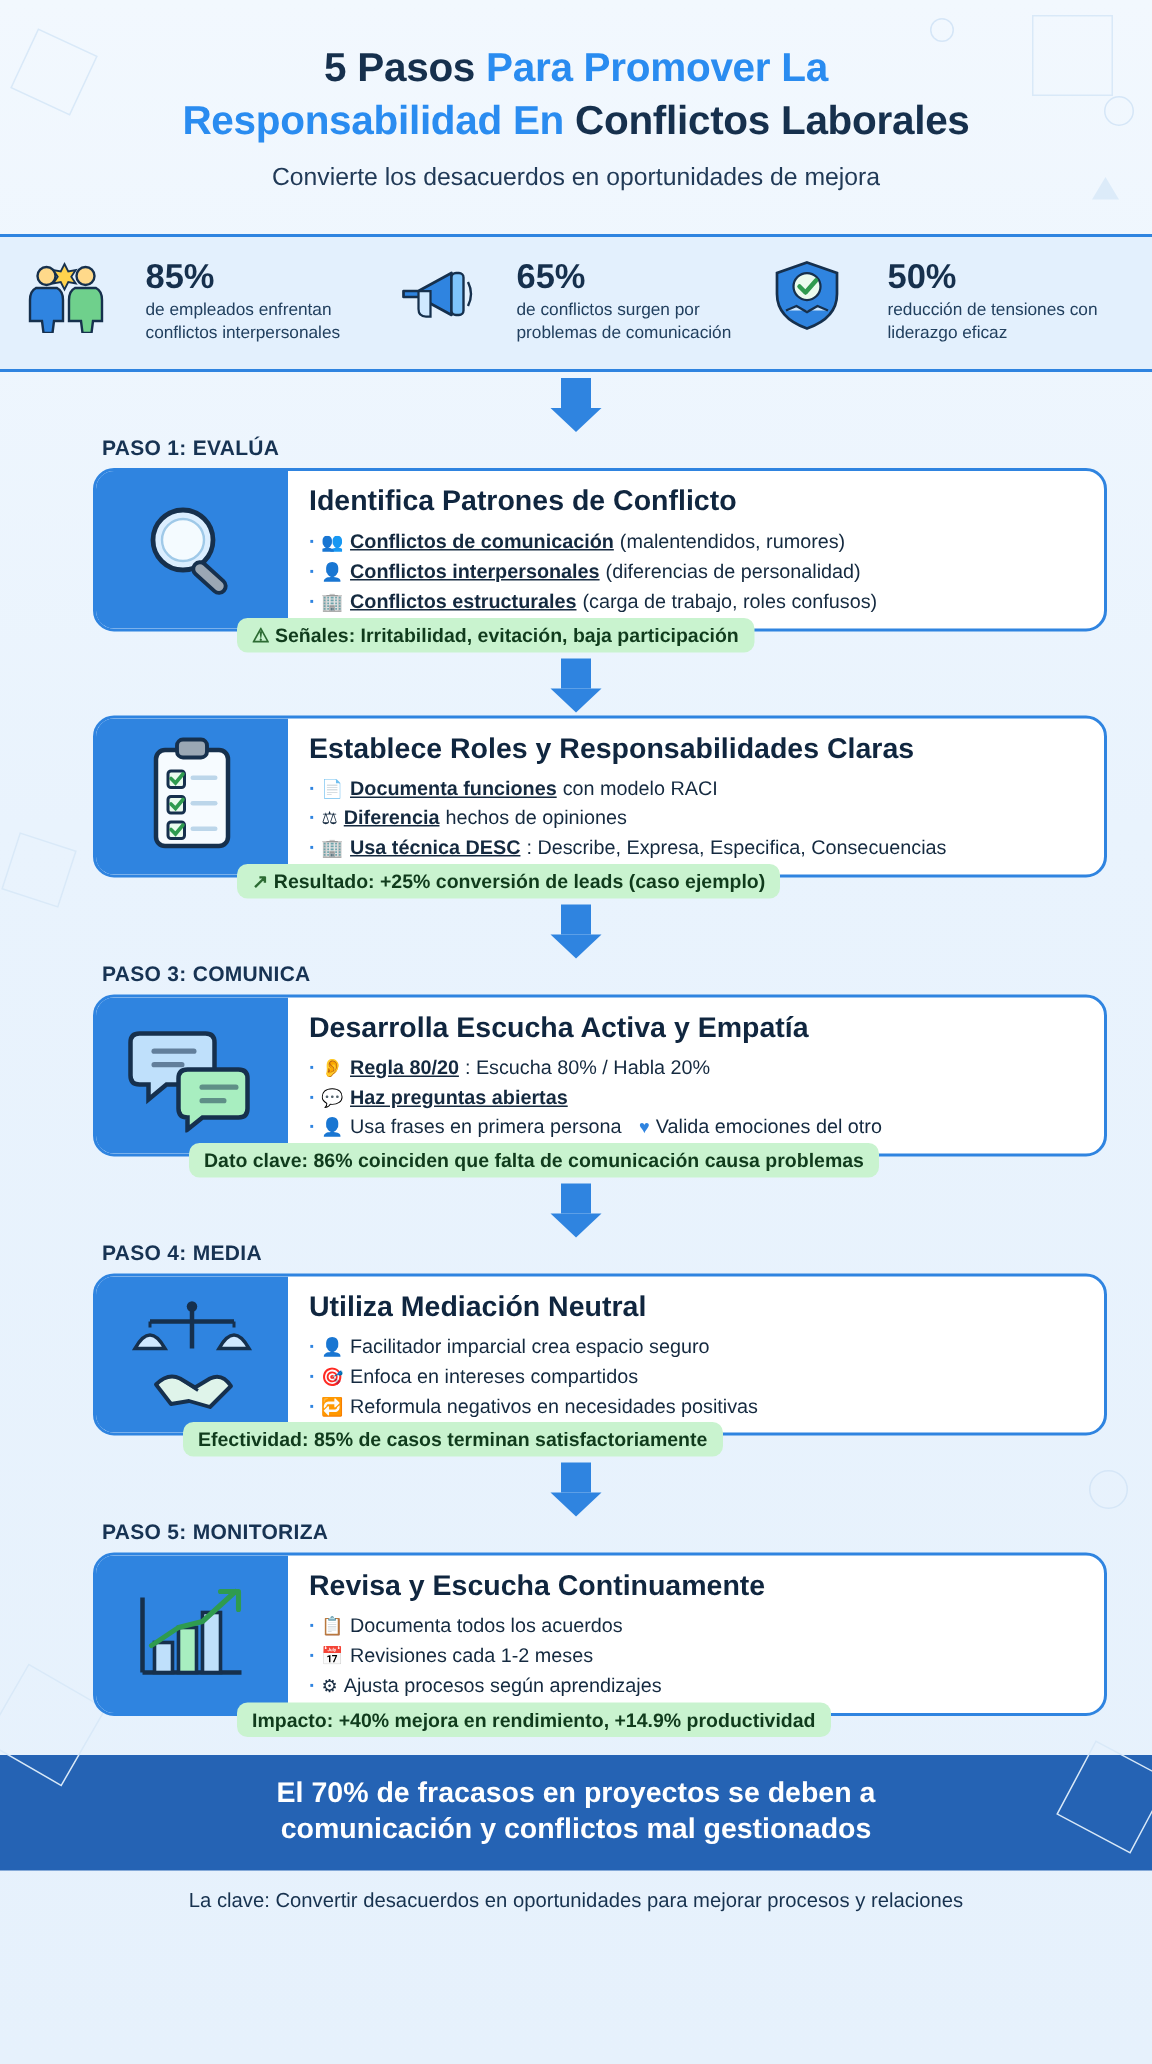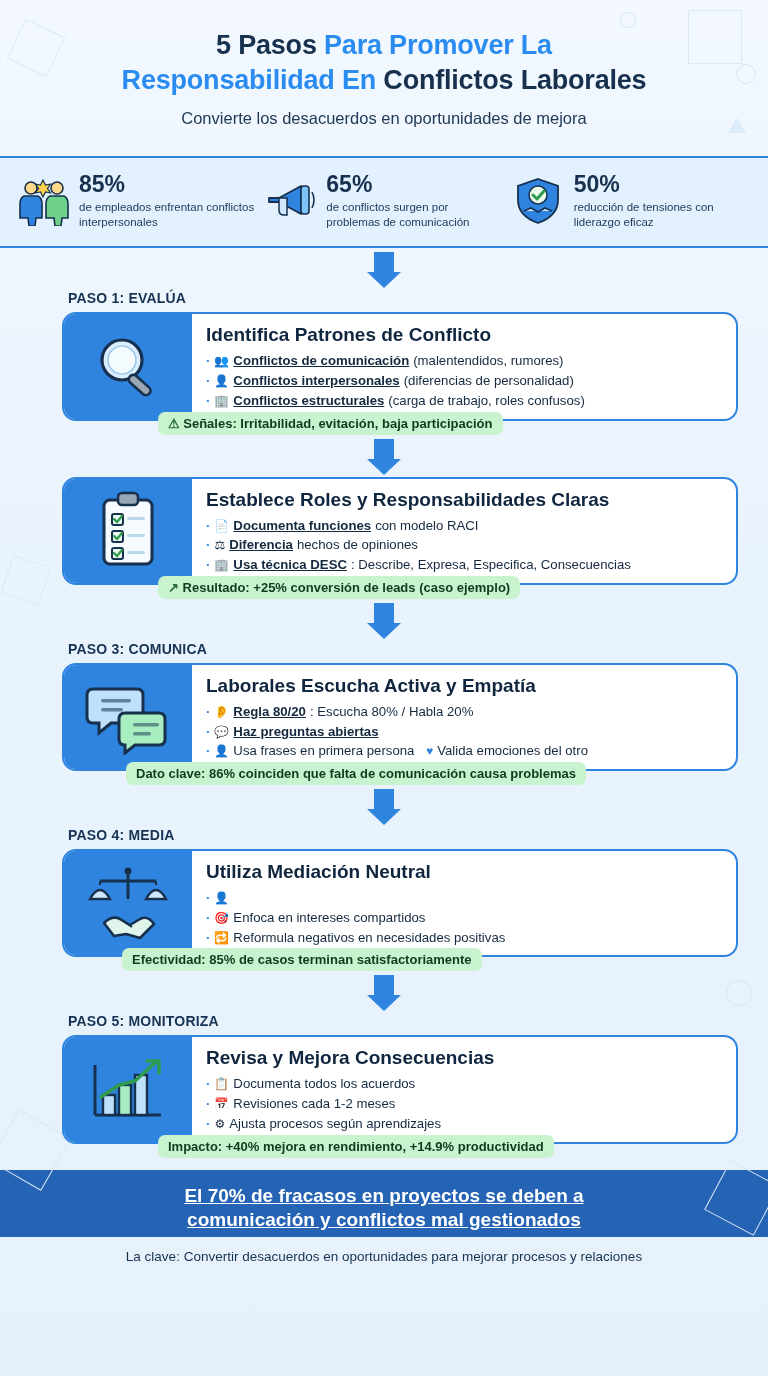--- a/index.html
+++ b/index.html
@@ -47,21 +47,21 @@
   
   .stats {
     margin-top: 14px;
     background: #e3f0fd;
     border-top: 2px solid #2f84e0;
     border-bottom: 2px solid #2f84e0;
     display: flex;
     padding: 14px 16px 16px;
     gap: 6px;
   }
-  .stat { flex: 1; display: flex; gap: 9px; align-items: center; }
+  .stat { flex: 1; display: flex; gap: 27px; align-items: flex-start; }
   .stat .ico { width: 54px; height: 50px; flex: 0 0 54px; position: relative; }
   .stat .txt { padding-top: 1px; }
   .stat .pct { font-size: 23px; font-weight: bold; color: #16304d; line-height: 1; }
   .stat .desc { margin-top: 4px; font-size: 11.5px; color: #22405f; line-height: 1.32; }
 
   
   .arrow { display: flex; justify-content: center; margin: 4px 0 2px; }
   .arrow .shaft { width: 20px; background: #2f84e0; height: 20px; }
   .arrow-wrap { display: flex; flex-direction: column; align-items: center; }
   .arrow-head {
@@ -130,25 +130,24 @@
     display: inline-block;
   }
   .note .warn { color: #2c6b33; }
 
   
   .footer-band {
     margin-top: 12px;
     background: #2563b4;
     color: #fff;
     text-align: center;
-    padding: 14px 20px 4px;
+    padding: 14px 20px 14px;
     font-size: 19px;
     font-weight: bold;
     line-height: 1.3;
-    text-decoration: underline;
   }
   .footer-note {
     text-align: center;
     font-size: 13.5px;
     color: #17324f;
     padding: 12px 10px 14px;
   }
 
   
   svg { display: block; }
@@ -335,21 +334,21 @@
         <svg width="86" height="76" viewBox="0 0 86 76">
           <path d="M8 10 h44 q6 0 6 6 v22 q0 6 -6 6 h-26 l-12 10 v-10 h-6 q-6 0 -6 -6 v-22 q0 -6 6 -6z" fill="#bfe0fb" stroke="#16304d" stroke-width="3"></path>
           <rect x="16" y="20" width="30" height="3.5" rx="1.75" fill="#16304d" opacity=".55"></rect>
           <rect x="16" y="29" width="22" height="3.5" rx="1.75" fill="#16304d" opacity=".55"></rect>
           <path d="M40 34 h34 q6 0 6 6 v20 q0 6 -6 6 h-24 l-10 8 v-8 h-0 q-6 0 -6 -6 v-20 q0 -6 6 -6z" fill="#a8eec0" stroke="#16304d" stroke-width="3"></path>
           <rect x="48" y="44" width="26" height="3.5" rx="1.75" fill="#16304d" opacity=".5"></rect>
           <rect x="48" y="53" width="18" height="3.5" rx="1.75" fill="#16304d" opacity=".5"></rect>
         </svg>
       </div>
       <div class="body">
-        <h3>Laborales Escucha Activa y Empatía</h3>
+        <h3>Desarrolla Escucha Activa y Empatía</h3>
         <ul class="bullets">
           <li>
               <span class="dot">·</span>
               <span class="bico">👂</span>
               <b>Regla 80/20</b>
               <span>: Escucha 80% / Habla 20%</span>
             </li>
           <li>
               <span class="dot">·</span>
               <span class="bico">💬</span>
@@ -384,20 +383,21 @@
           <path d="M18 60 q8 -8 16 -4 l10 6 10 -6 q8 -4 14 5 l-14 14 -14 -4 -12 2z" fill="#dff4ea" stroke="#16304d" stroke-width="2.6" stroke-linejoin="round"></path>
           <path d="M34 56 l12 8" stroke="#16304d" stroke-width="2" fill="none"></path>
         </svg>
       </div>
       <div class="body">
         <h3>Utiliza Mediación Neutral</h3>
         <ul class="bullets">
           <li>
               <span class="dot">·</span>
               <span class="bico">👤</span>
+              <span>Facilitador imparcial crea espacio seguro</span>
             </li>
           <li>
               <span class="dot">·</span>
               <span class="bico">🎯</span>
               <span>Enfoca en intereses compartidos</span>
             </li>
           <li>
               <span class="dot">·</span>
               <span class="bico">🔁</span>
               <span>Reformula negativos en necesidades positivas</span>
@@ -423,21 +423,21 @@
           <path d="M10 64 h66" stroke="#16304d" stroke-width="3"></path>
           <path d="M10 64 v-50" stroke="#16304d" stroke-width="3"></path>
           <rect x="18" y="44" width="12" height="20" fill="#bfe0fb" stroke="#16304d" stroke-width="2.4"></rect>
           <rect x="34" y="34" width="12" height="30" fill="#a8eec0" stroke="#16304d" stroke-width="2.4"></rect>
           <rect x="50" y="24" width="12" height="40" fill="#bfe0fb" stroke="#16304d" stroke-width="2.4"></rect>
           <path d="M16 46 L34 34 L50 30 L72 10" stroke="#2f9b4f" stroke-width="3.4" fill="none" stroke-linecap="round" stroke-linejoin="round"></path>
           <path d="M62 10 h12 v12" stroke="#2f9b4f" stroke-width="3.4" fill="none" stroke-linecap="round" stroke-linejoin="round"></path>
         </svg>
       </div>
       <div class="body">
-        <h3>Revisa y Mejora Consecuencias</h3>
+        <h3>Revisa y Escucha Continuamente</h3>
         <ul class="bullets">
           <li>
               <span class="dot">·</span>
               <span class="bico">📋</span>
               <span>Documenta todos los acuerdos</span>
             </li>
           <li>
               <span class="dot">·</span>
               <span class="bico">📅</span>
               <span>Revisiones cada 1-2 meses</span>

